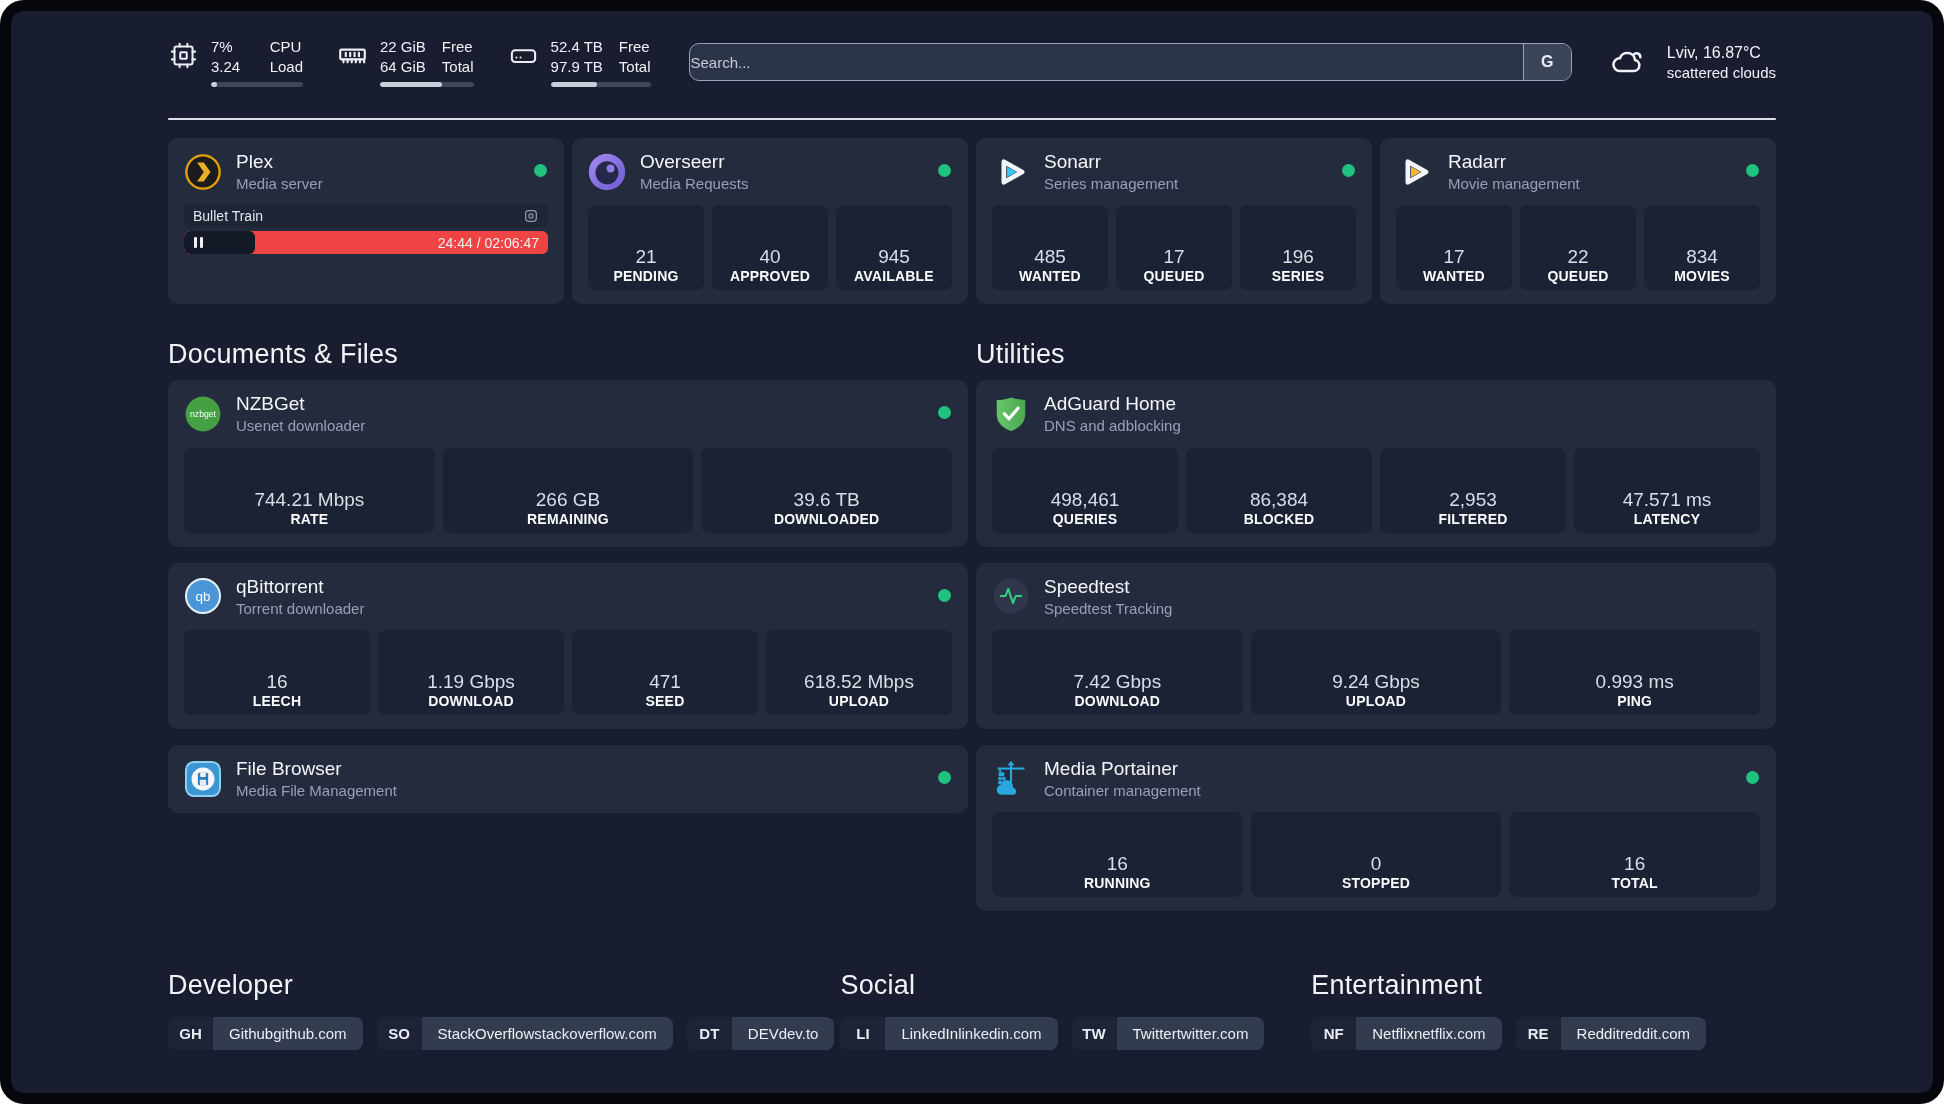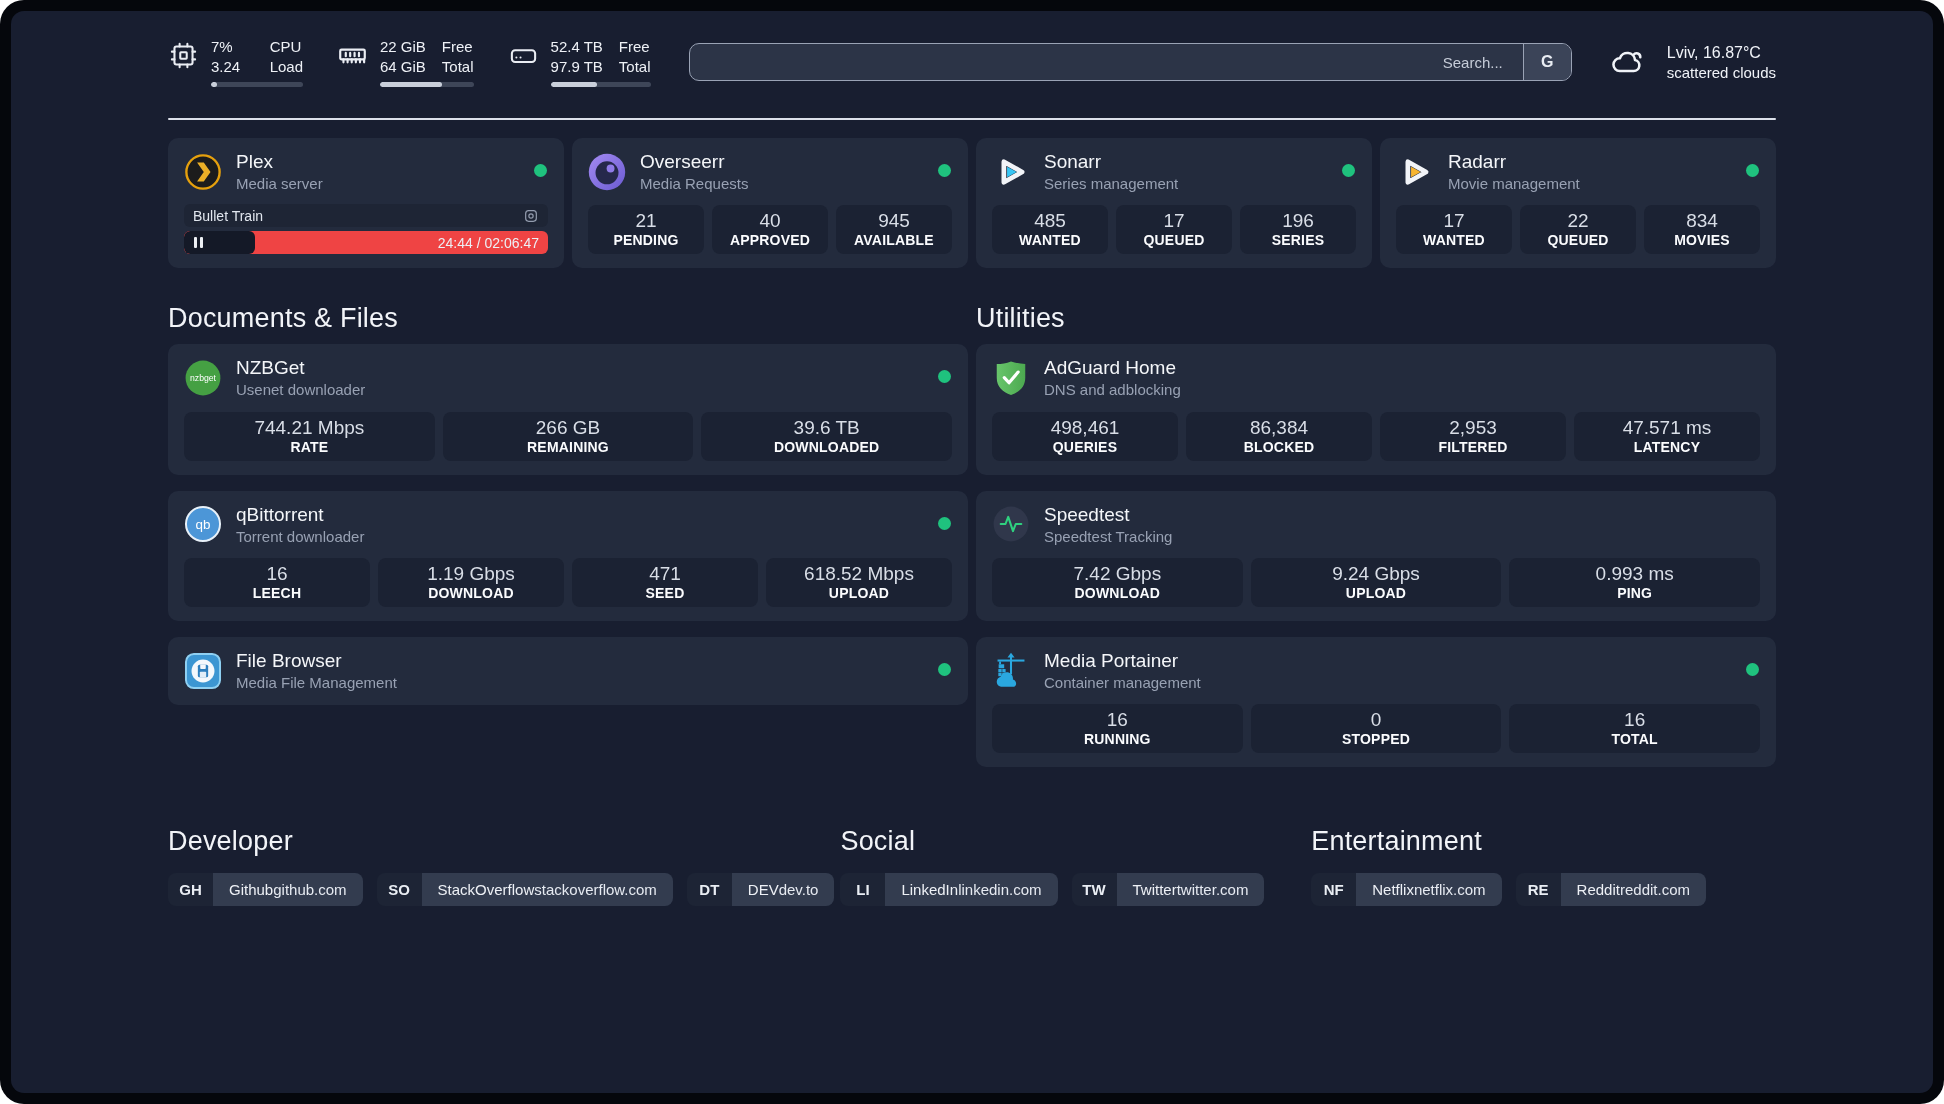--- a/index.html
+++ b/index.html
@@ -21,21 +21,21 @@
   .stat-body{display:flex;flex-direction:column;min-width:92px;}
   .stat-cols{display:flex;justify-content:space-between;gap:16px;font-size:15px;line-height:1.32;color:#EEF1F6;}
   .stat-vals{text-align:left;}
   .stat-labs{text-align:left;}
   .stat-bar{margin-top:5px;height:5px;border-radius:3px;background:#3E4658;overflow:hidden;}
   .stat-bar-fill{height:100%;background:#C9CFDA;border-radius:3px;width:0%;}
 
   .search{flex:1;margin:0 38px;height:36px;display:flex;align-items:stretch;
     border:1px solid #9AA3B5;border-radius:10px;background:#2C3447;overflow:hidden;}
   .search input{flex:1;background:transparent;border:none;outline:none;color:#DFE4EC;
-    padding:0 20px;font-size:15px;font-family:inherit;text-align:right;}
+    padding:0 1px;font-size:15px;font-family:inherit;}
   .search input::placeholder{color:#C6CCD8;}
   .g-btn{width:48px;display:flex;align-items:center;justify-content:center;background:#3B4458;
     border:none;border-left:1px solid #9AA3B5;color:#E9EDF3;font-size:16px;font-weight:bold;cursor:pointer;}
 
   .weather{display:flex;align-items:center;gap:21px;}
   .weather-icon{width:36px;height:36px;color:#F0F3F8;}
   .weather-icon svg{width:100%;height:100%;}
   .weather-text{font-size:16px;line-height:1.32;color:#F0F3F8;}
   .weather-line2{font-size:15px;}
 
@@ -53,21 +53,21 @@
   .card{background:#232B3D;border-radius:10px;padding:13px 16px 14px;position:relative;cursor:pointer;}
   .card-header{display:flex;gap:14px;align-items:center;padding-right:26px;}
   .app-icon{width:38px;height:38px;flex:none;}
   .app-icon svg{width:100%;height:100%;display:block;}
   .card-title{font-size:19px;color:#F4F6F9;font-weight:500;line-height:1.15;}
   .card-sub{font-size:15px;color:#98A1B3;margin-top:3px;line-height:1.1;}
   .status-dot{position:absolute;top:26px;right:17px;width:13px;height:13px;border-radius:50%;background:#1FC27E;}
 
   .tiles{display:flex;gap:8px;margin-top:13px;}
   .tile{flex:1;background:#1B2233;border-radius:8px;text-align:center;padding:5px 4px 6px;}
-  .tile-value{font-size:19px;line-height:21px;color:#D9DEE7;}
+  .tile-value{font-size:19px;line-height:21px;color:#D9DEE7;margin-top:36px;}
   .tile-label{font-size:14px;line-height:16px;font-weight:700;color:#FBFCFE;letter-spacing:.2px;margin-top:1px;}
 
   
   .np{margin-top:12px;}
   .np-row{height:23px;border-radius:6px;display:flex;align-items:center;}
   .np-title-row{background:#1E2535;padding:0 9px;gap:24px;}
   .np-title{font-size:14px;color:#E2E7EF;}
   .np-video{margin-left:auto;width:16px;height:16px;color:#939CAE;}
   .np-video svg{width:100%;height:100%;}
   .np-progress{margin-top:4px;background:#ef4444;position:relative;overflow:hidden;}

